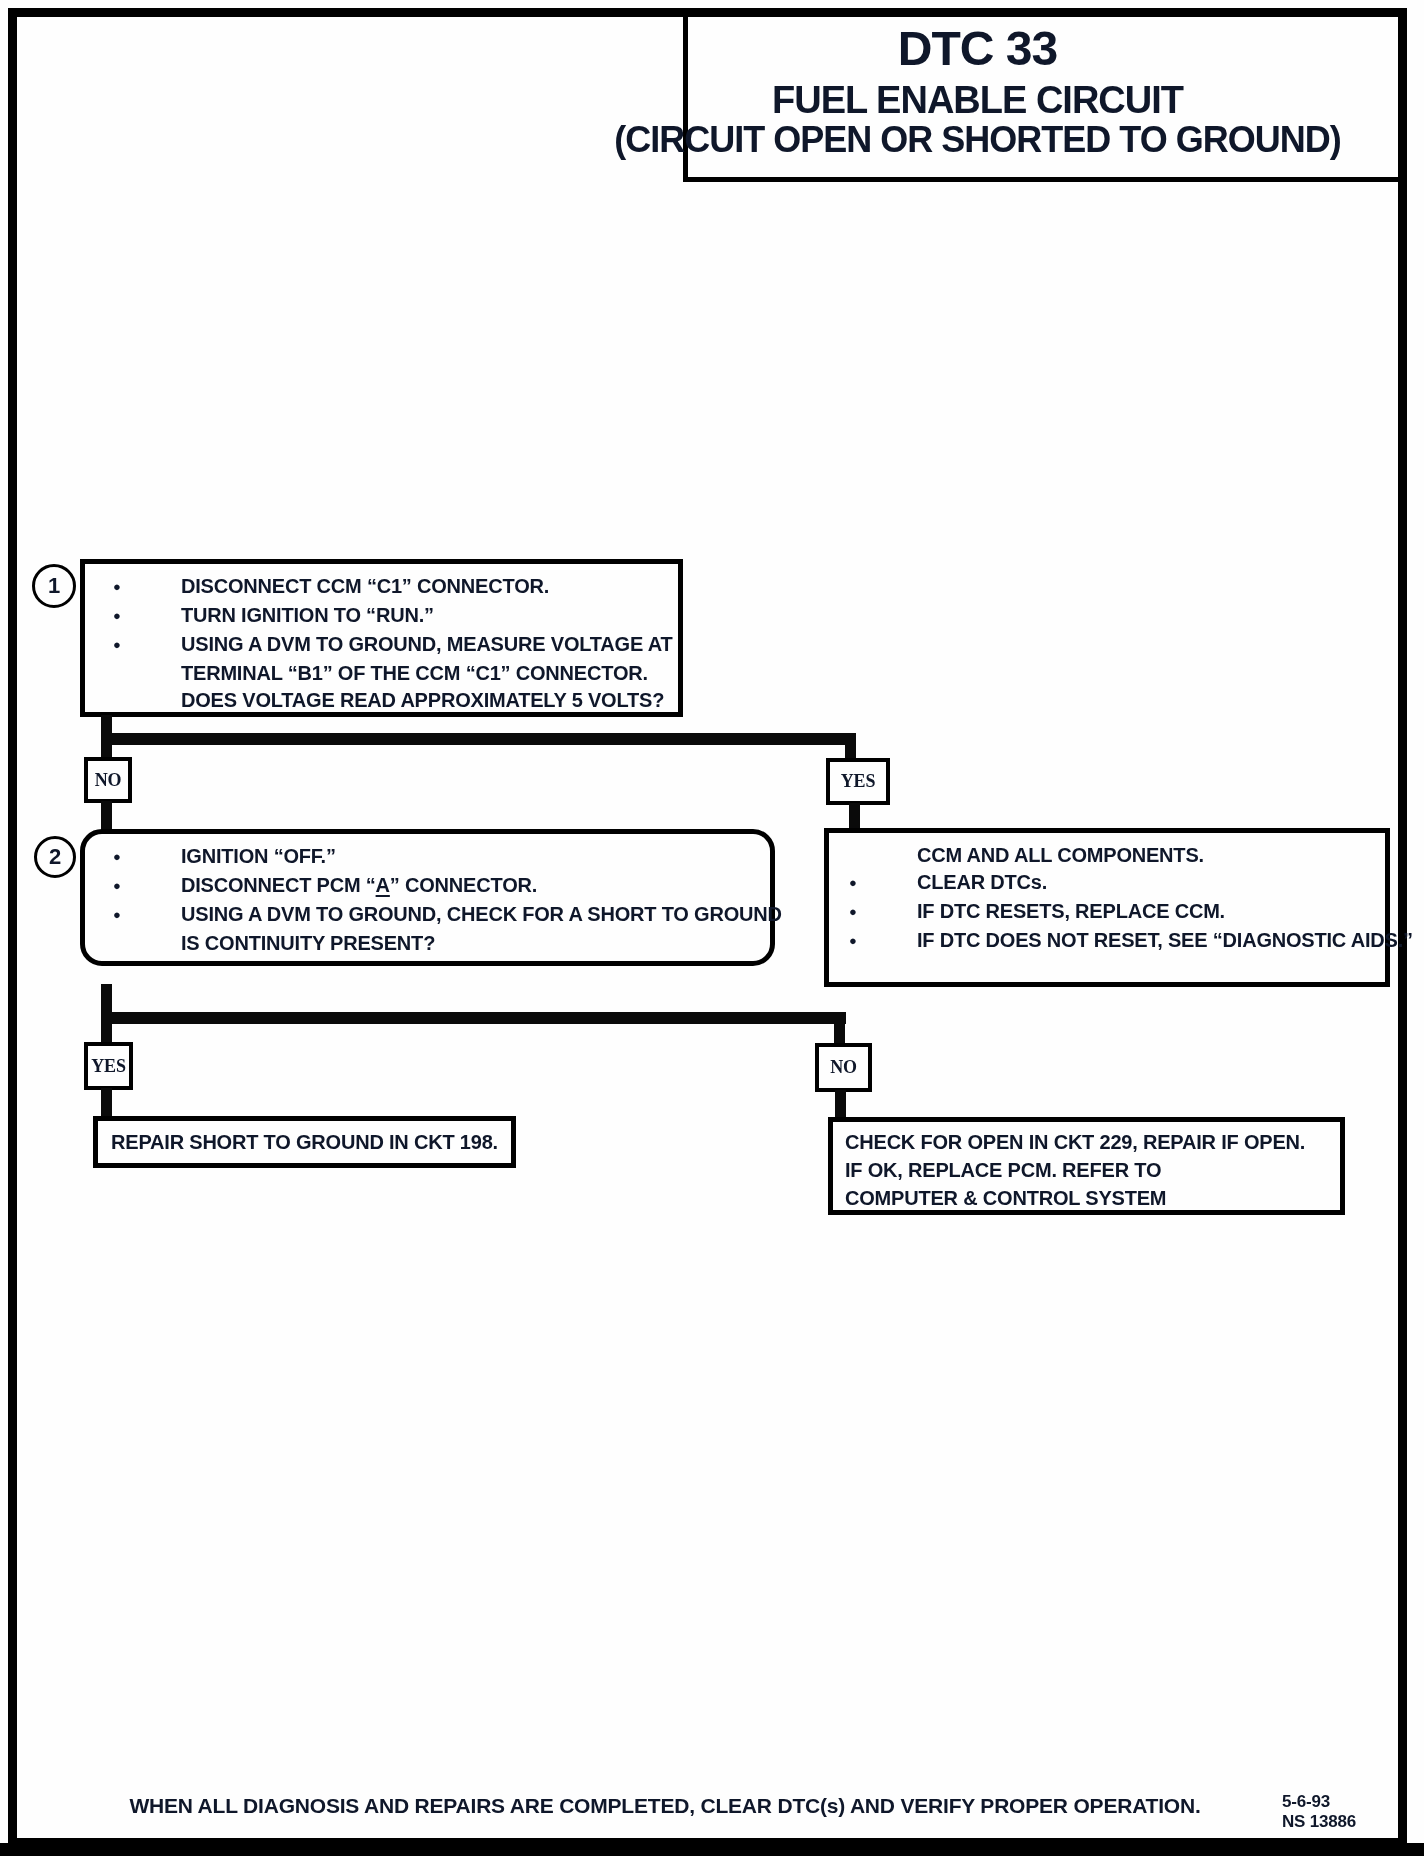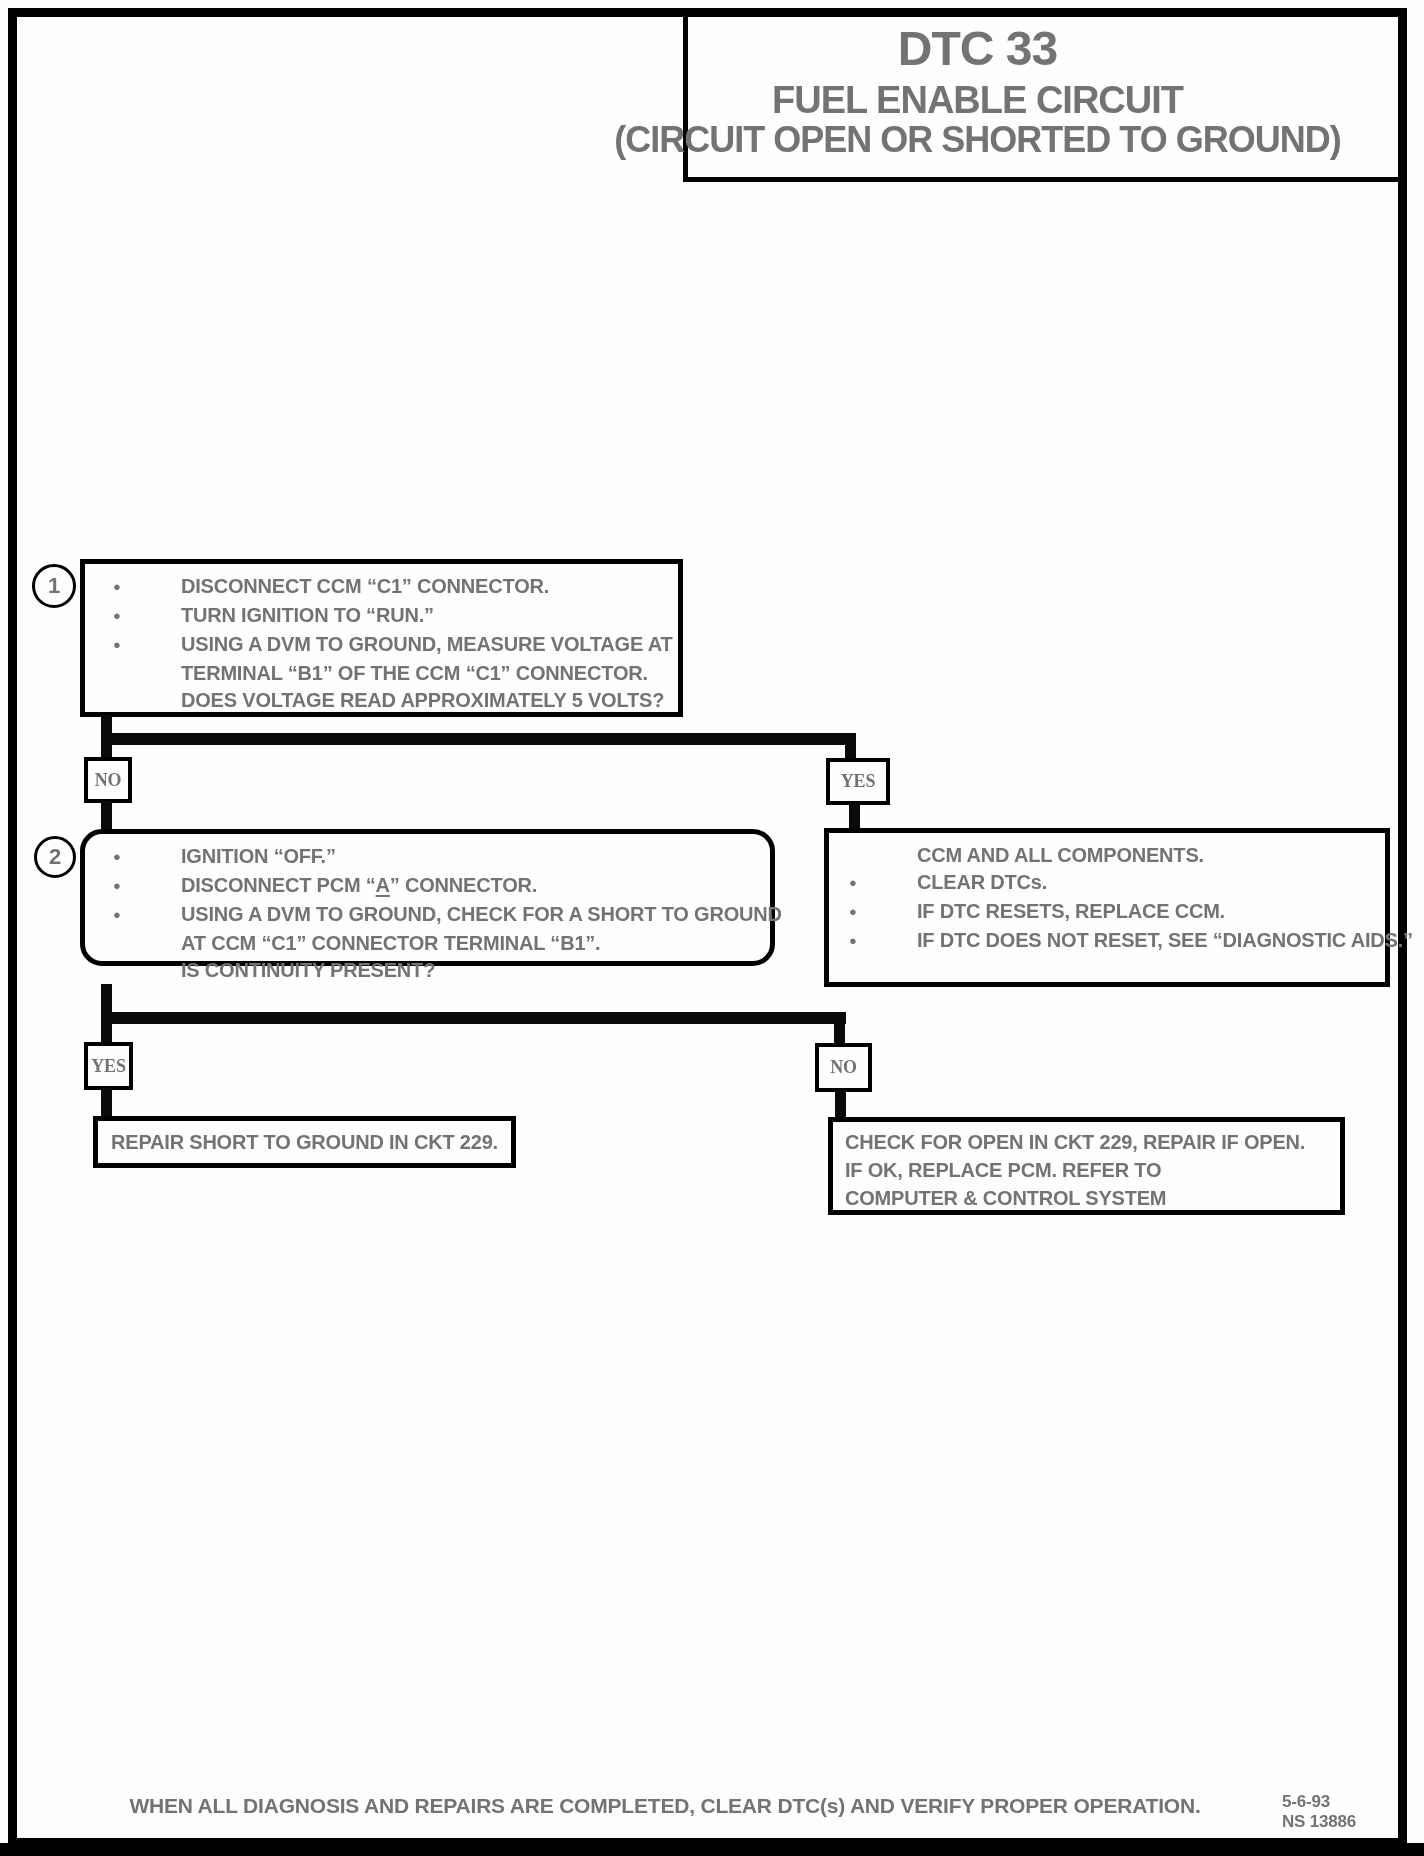--- a/index.html
+++ b/index.html
@@ -2,21 +2,21 @@
 <html><head>
 <meta charset="utf-8">
 <style>
   html,body{margin:0;padding:0;background:#e8e8e8;}
   .page{
     position:relative;
     width:1424px;height:1856px;
     background:#fefefe;
     font-family:"Liberation Sans","DejaVu Sans",sans-serif;
     font-weight:700;
-    color:#737373;
+    color:#0f172a;
     overflow:hidden;
   }
   
   .frame{
     position:absolute;left:8px;top:8px;width:1381px;height:1821px;
     border:9px solid #000;
   }
   .bottom-bar{
     position:absolute;left:0;bottom:0;width:1424px;height:13px;background:#000;
   }
@@ -142,24 +142,20 @@
     <div class="row b">
       <span class="cell-bullet"></span>
       <span><span>DISCONNECT PCM “</span><span class="u-inline">A</span><span>” CONNECTOR.</span></span>
     </div>
     <div class="row b">
       <span class="cell-bullet"></span>
       <span>USING A DVM TO GROUND, CHECK FOR A SHORT TO GROUND</span>
     </div>
     <div class="row">
       <span class="cell-bullet"></span>
-      <span>AT CCM “C1” CONNECTOR TERMINAL “B1”.</span>
-    </div>
-    <div class="row">
-      <span class="cell-bullet"></span>
       <span>IS CONTINUITY PRESENT?</span>
     </div>
   </div>
 
   <div class="ibox rightbox">
     <div class="row">
       <span class="cell-bullet" style="padding-left:20px;"></span>
       <span>CCM AND ALL COMPONENTS.</span>
     </div>
     <div class="row b">
@@ -184,21 +180,21 @@
     <span>YES</span>
   </div>
   <div class="dbox" style="left:815px;top:1043px;width:57px;height:49px;">
     <span>NO</span>
   </div>
 
   <div class="line" style="left:101px;top:1088px;width:11px;height:31px;"></div>
   <div class="line" style="left:835px;top:1090px;width:11px;height:30px;"></div>
 
   <div class="rbox rbox-l">
-    <span>REPAIR SHORT TO GROUND IN CKT 229.</span>
+    <span>REPAIR SHORT TO GROUND IN CKT 198.</span>
   </div>
   <div class="rbox rbox-r">
     <div>CHECK FOR OPEN IN CKT 229, REPAIR IF OPEN.</div>
     <div>IF OK, REPLACE PCM. REFER TO</div>
     <div>COMPUTER &amp; CONTROL SYSTEM</div>
   </div>
 
   <div class="footer">WHEN ALL DIAGNOSIS AND REPAIRS ARE COMPLETED, CLEAR DTC(s) AND VERIFY PROPER OPERATION.</div>
   <div class="docnum">
     <div>5-6-93</div>

